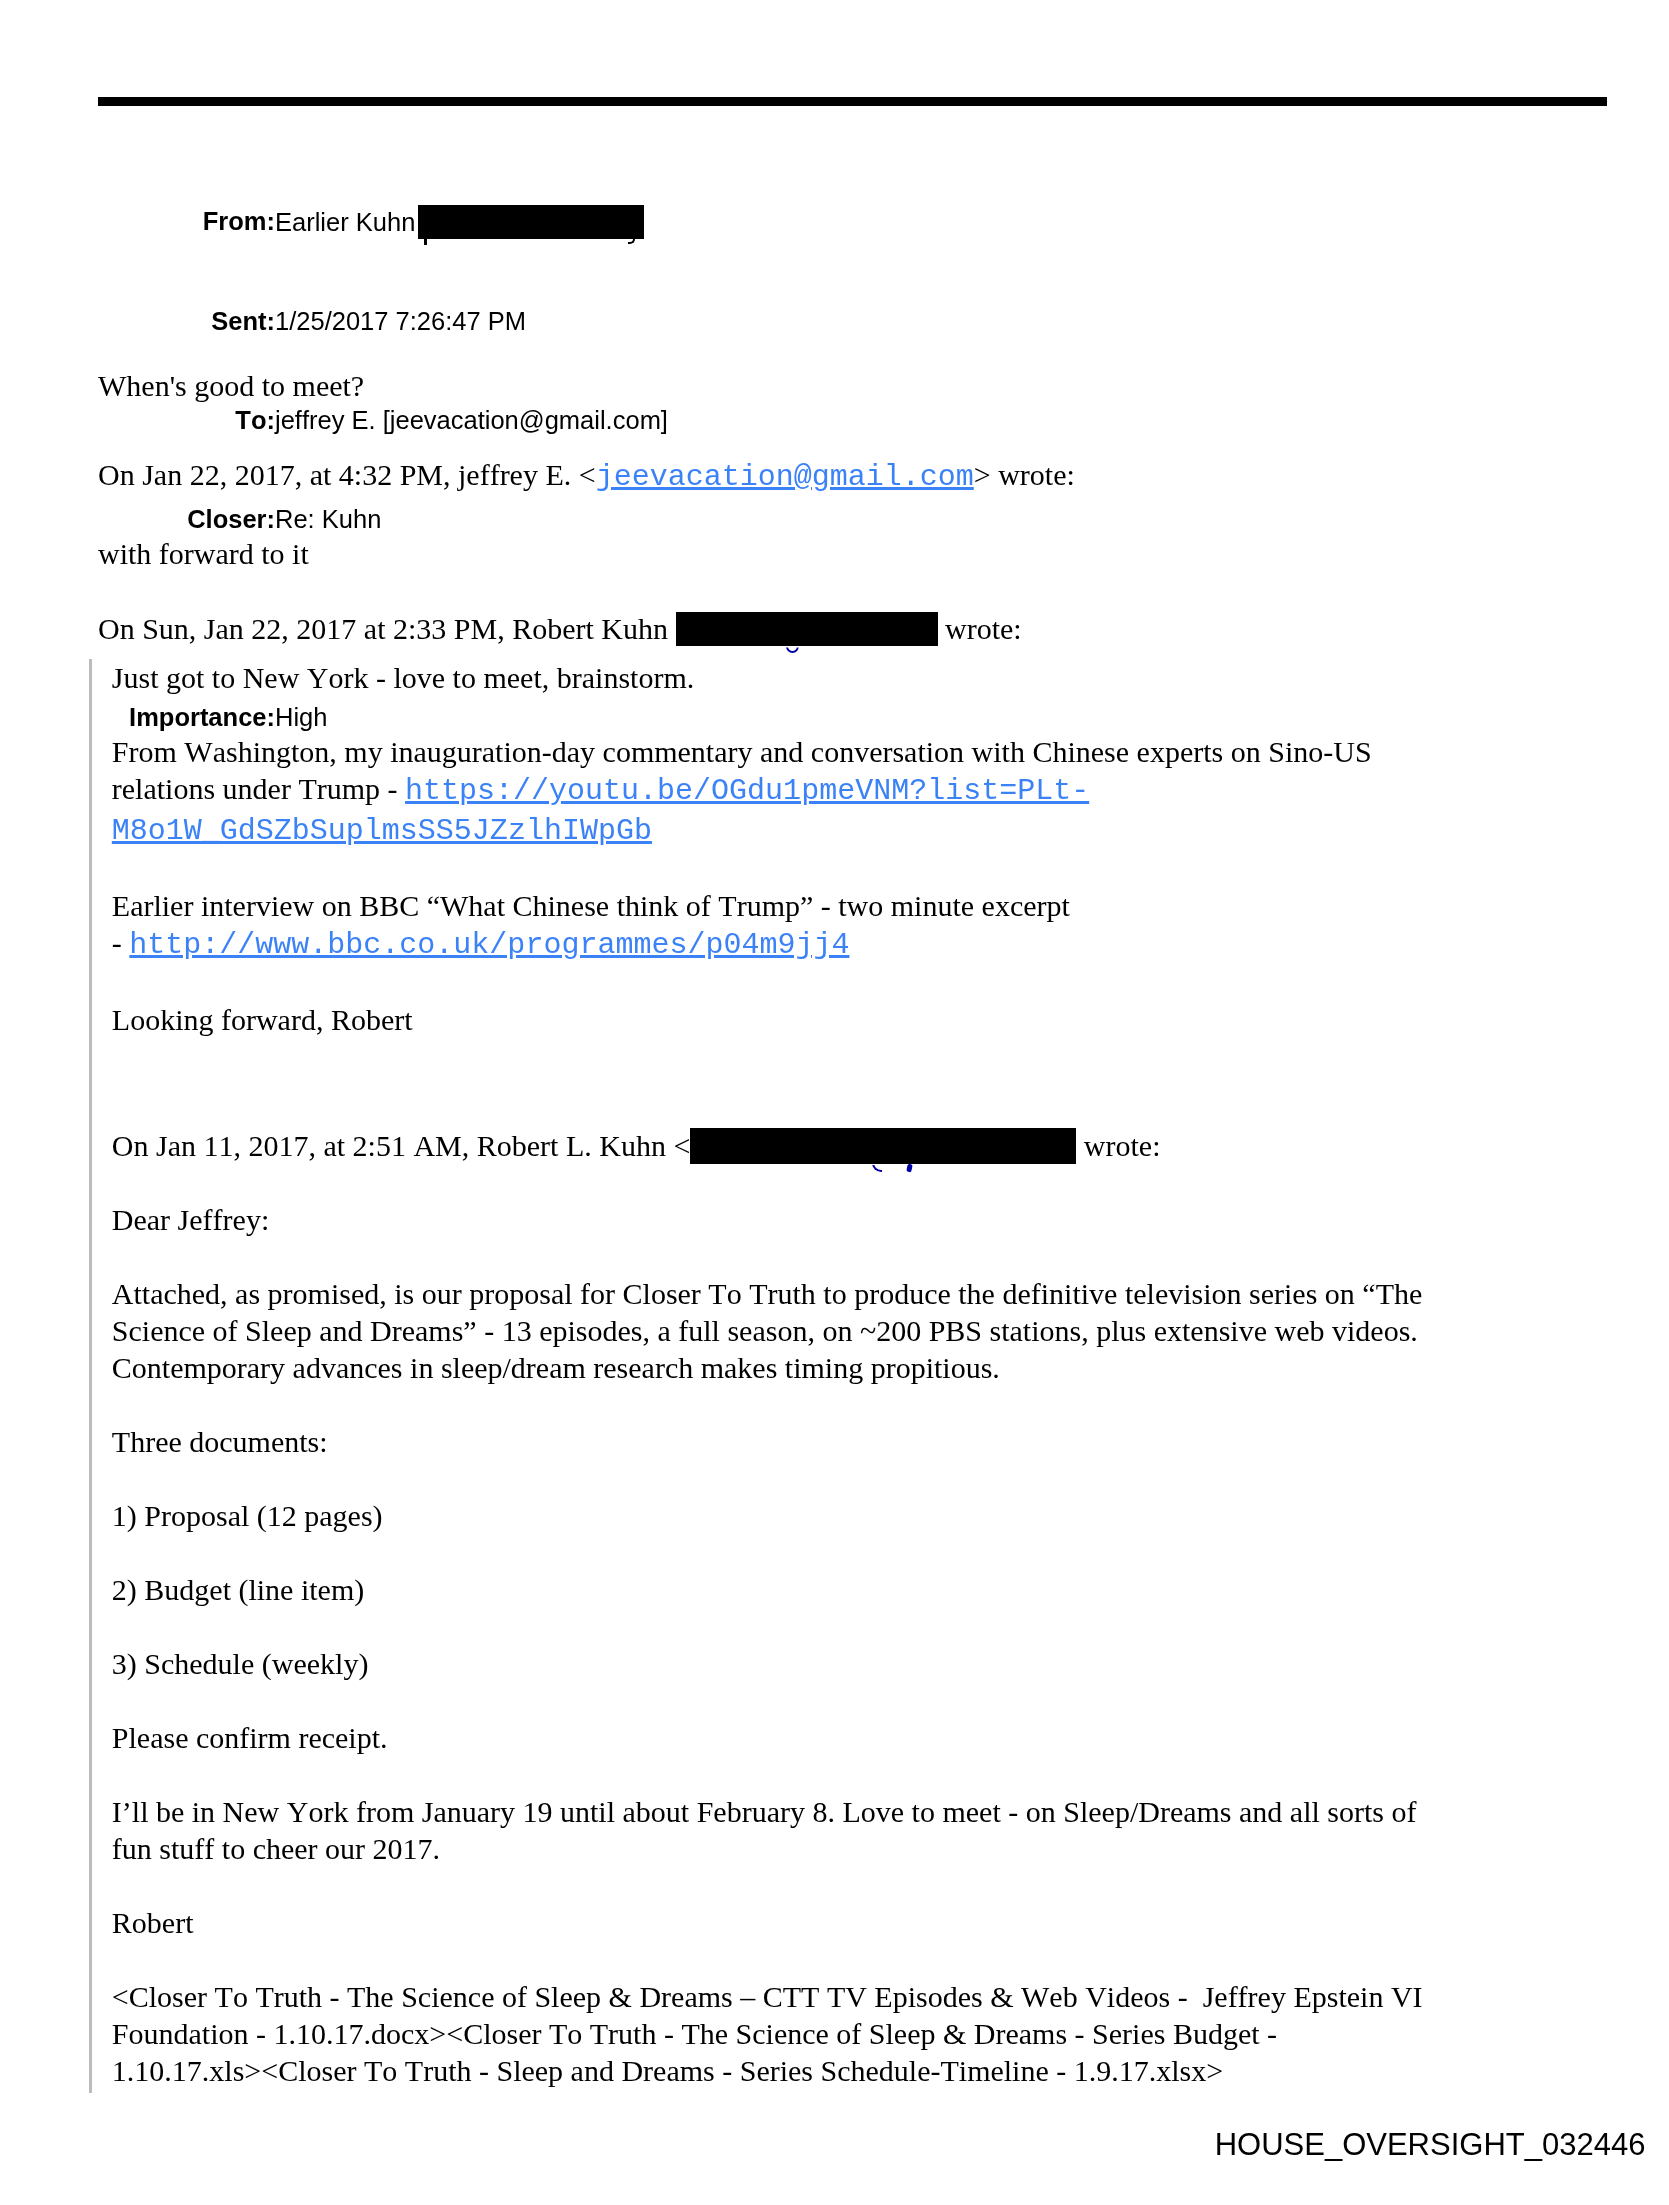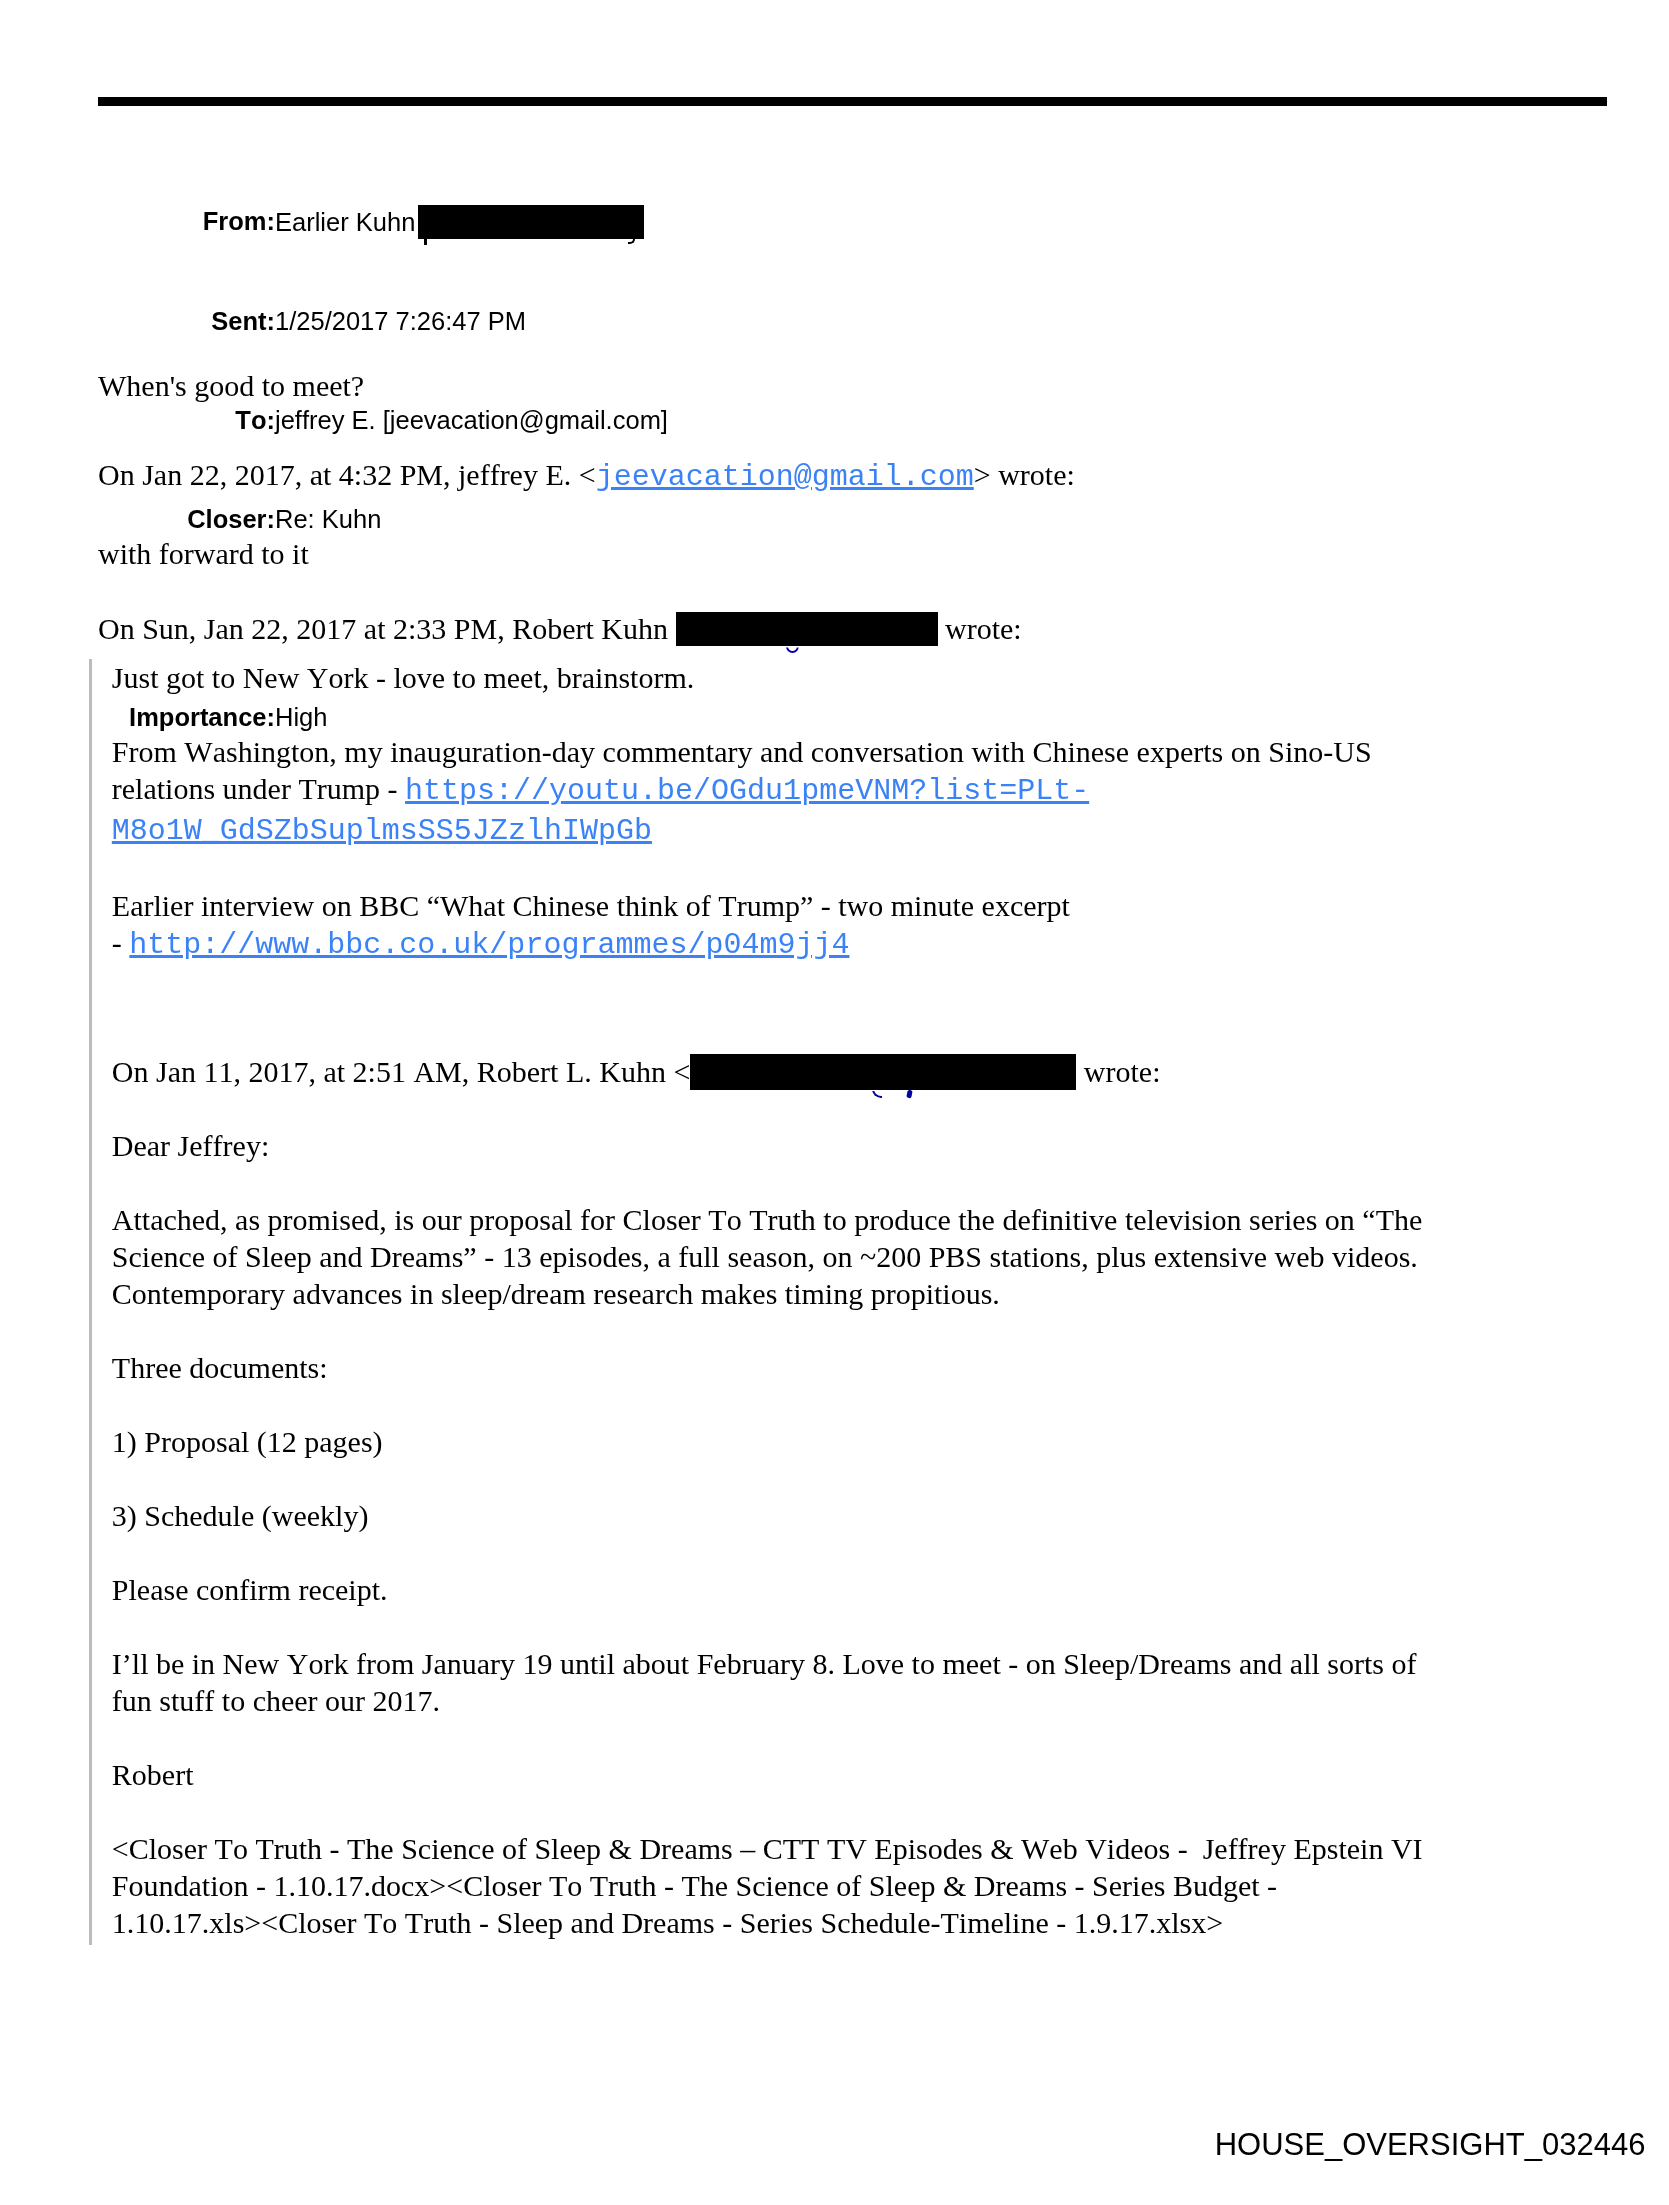--- a/index.html
+++ b/index.html
@@ -183,32 +183,34 @@
   <blockquote class="q">
 
     <div class="line">Just got to New York - love to meet, brainstorm.</div>
 
     <div class="line blk">From Washington, my inauguration-day commentary and conversation with Chinese experts on Sino-US</div>
     <div class="line"><span>relations under Trump - </span><a class="lnk">https://youtu.be/OGdu1pmeVNM?list=PLt-M8o1W_GdSZbSuplmsSS5JZzlhIWpGb</a></div>
 
     <div class="line blk">Earlier interview on BBC “What Chinese think of Trump” - two minute excerpt</div>
     <div class="line"><span>- </span><a class="lnk">http://www.bbc.co.uk/programmes/p04m9jj4</a></div>
 
+    <div class="line blk">Looking forward, Robert</div>
 
     <div class="line gap-xl"><span>On Jan 11, 2017, at 2:51 AM, Robert L. Kuhn &lt;</span><span class="redact redact-3"><span class="peek-g"></span><span class="peek-comma"></span></span><span> wrote:</span></div>
 
     <div class="line blk">Dear Jeffrey:</div>
 
     <div class="line blk">Attached, as promised, is our proposal for Closer To Truth to produce the definitive television series on “The</div>
     <div class="line">Science of Sleep and Dreams” - 13 episodes, a full season, on ~200 PBS stations, plus extensive web videos.</div>
     <div class="line">Contemporary advances in sleep/dream research makes timing propitious.</div>
 
     <div class="line blk">Three documents:</div>
 
     <div class="line blk">1) Proposal (12 pages)</div>
+    <div class="line blk">2) Budget (line item)</div>
     <div class="line blk">3) Schedule (weekly)</div>
 
     <div class="line blk">Please confirm receipt.</div>
 
     <div class="line blk">I’ll be in New York from January 19 until about February 8. Love to meet - on Sleep/Dreams and all sorts of</div>
     <div class="line">fun stuff to cheer our 2017.</div>
 
     <div class="line blk">Robert</div>
 
     <div class="line blk">&lt;Closer To Truth - The Science of Sleep &amp; Dreams – CTT TV Episodes &amp; Web Videos -  Jeffrey Epstein VI</div>

